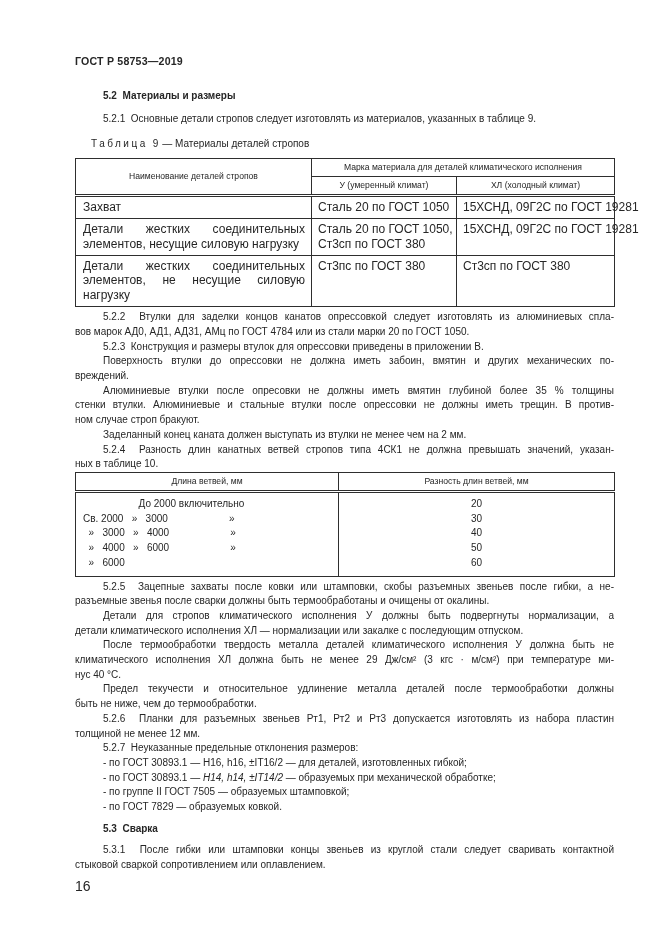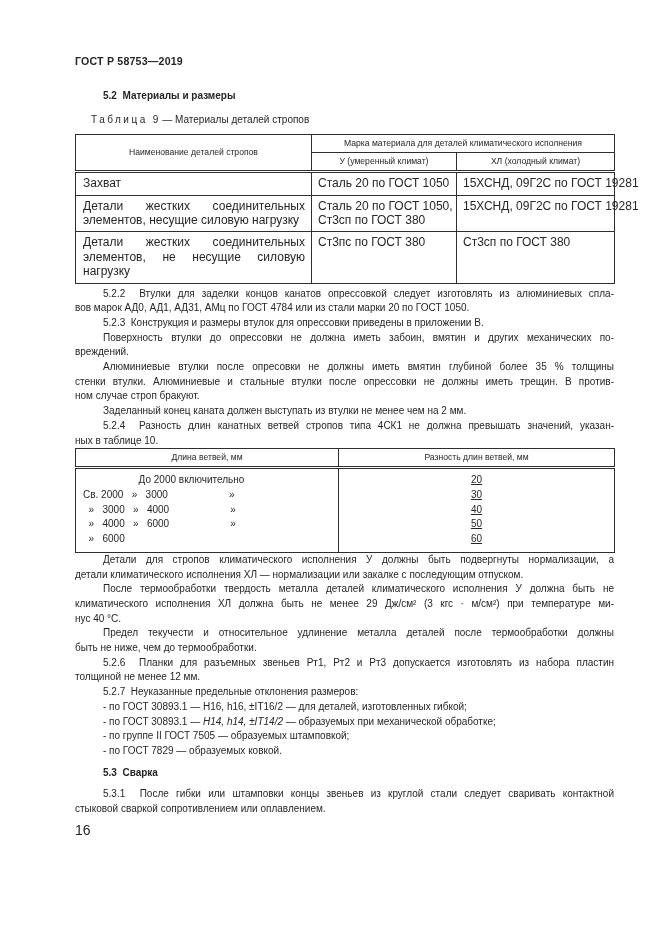--- a/index.html
+++ b/index.html
@@ -31,32 +31,35 @@
       vertical-align:middle; padding:3px 4px; }
   .dbl{ border-bottom:3px double var(--border) !important; }
   .t9 .c1{ width:236px; } .t9 .c2{ width:145px; } .t9 .c3{ width:158px; }
   .t9 td{ font-size:12px; line-height:14.4px; vertical-align:top; padding:3px 6px 4px 7px; }
   .t9 td.name{ text-align:justify; }
   .t9 td.grade{ white-space:pre; padding-left:6px; }
   .t9 tbody tr.r1 td{ height:14px; }
   .t10 .cl{ width:263px; } .t10 .cr{ width:276px; }
   .t10 td{ font-size:10px; line-height:14.7px; vertical-align:top; padding:4px 0 5px 0; }
   .t10 td.len .ln{ white-space:pre; padding-left:7px; }
-  .t10 td.diff{ text-align:center;text-decoration:underline; }
+  .t10 td.diff{ text-align:center; }
   .page-num{ margin-top:6px; font-size:14px; }
 </style>
 </head>
 <body>
 
 <div class="page">
   <div class="doc-code">ГОСТ Р 58753—2019</div>
 
   <div class="content">
     <div class="h h-52">5.2  Материалы и размеры</div>
 
+    <div class="para">
+        <div class="ln ind">5.2.1  Основные детали стропов следует изготовлять из материалов, указанных в таблице 9.</div>
+      </div>
 
     <div class="caption">
       <span class="capword">Таблица</span><span class="capnum">9</span><span>— Материалы деталей стропов</span>
     </div>
 
     <table class="t9">
       <colgroup>
           <col class="c1">
           <col class="c2">
           <col class="c3">
@@ -140,20 +143,24 @@
               <div class="ln">20</div>
               <div class="ln">30</div>
               <div class="ln">40</div>
               <div class="ln">50</div>
               <div class="ln">60</div>
             </td>
         </tr>
       </tbody>
     </table>
 
+    <div class="para gap-top">
+        <div class="ln ind j">5.2.5  Зацепные захваты после ковки или штамповки, скобы разъемных звеньев после гибки, а не-</div>
+        <div class="ln">разъемные звенья после сварки должны быть термообработаны и очищены от окалины.</div>
+      </div>
     <div class="para">
         <div class="ln ind j">Детали для стропов климатического исполнения У должны быть подвергнуты нормализации, а</div>
         <div class="ln">детали климатического исполнения ХЛ — нормализации или закалке с последующим отпуском.</div>
       </div>
     <div class="para">
         <div class="ln ind j">После термообработки твердость металла деталей климатического исполнения У должна быть не</div>
         <div class="ln j">климатического исполнения ХЛ должна быть не менее 29 Дж/см² (3 кгс · м/см²) при температуре ми-</div>
         <div class="ln">нус 40 °С.</div>
       </div>
     <div class="para">

